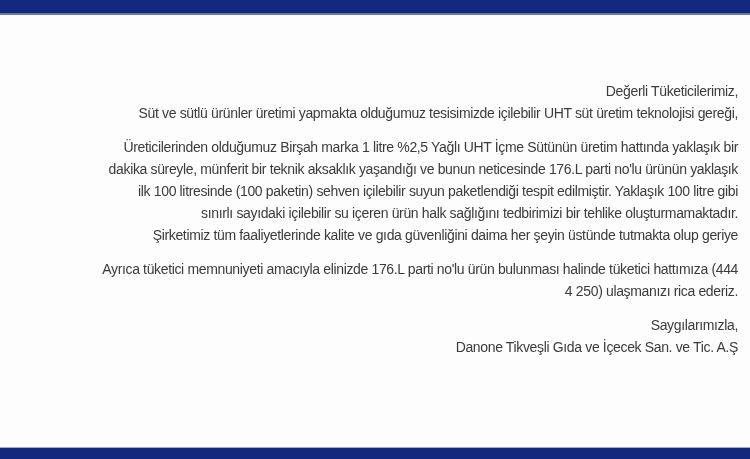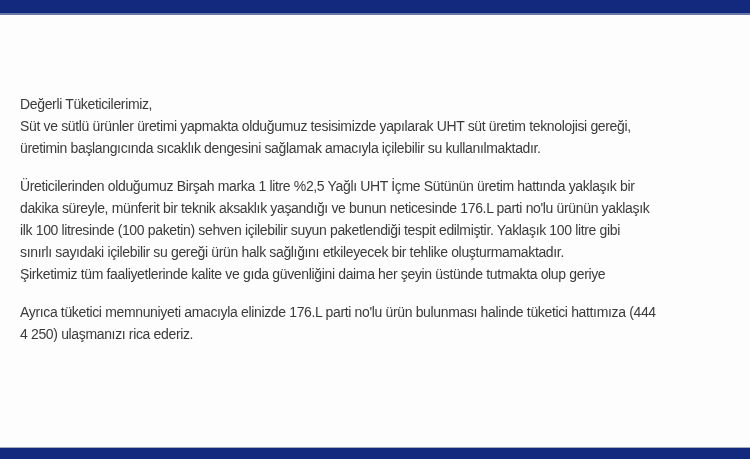--- a/index.html
+++ b/index.html
@@ -39,48 +39,52 @@
     right: 0;
     bottom: 12px;
     padding: 62px 12px 0 20px;
     color: #3b3b3b;
     font-size: 14px;
     line-height: 22px;
     letter-spacing: -0.35px;
     overflow: hidden;
   }
   .para {
-    margin: 16px 0 12px 0;
+    margin: 3px 0 12px 0;
+    text-align: right;
   }
   .line {
     white-space: nowrap;
   }
 </style>
 </head>
 <body>
 
 <div class="accent-bar top"></div>
 
 <div class="content">
 
   <div class="para">
     <div class="line">Değerli Tüketicilerimiz,</div>
-    <div class="line">Süt ve sütlü ürünler üretimi yapmakta olduğumuz tesisimizde yapılarak UHT süt üretim teknolojisi gereği,</div>
-    <div class="line">üretimin başlangıcında sıcaklık dengesini sağlamak amacıyla içilebilir su kullanılmaktadır.</div>
+    <div class="line">Süt ve sütlü ürünler üretimi yapmakta olduğumuz tesisimizde içilebilir UHT süt üretim teknolojisi gereği,</div>
   </div>
 
   <div class="para">
     <div class="line">Üreticilerinden olduğumuz Birşah marka 1 litre %2,5 Yağlı UHT İçme Sütünün üretim hattında yaklaşık bir</div>
     <div class="line">dakika süreyle, münferit bir teknik aksaklık yaşandığı ve bunun neticesinde 176.L parti no'lu ürünün yaklaşık</div>
     <div class="line">ilk 100 litresinde (100 paketin) sehven içilebilir suyun paketlendiği tespit edilmiştir. Yaklaşık 100 litre gibi</div>
-    <div class="line">sınırlı sayıdaki içilebilir su gereği ürün halk sağlığını etkileyecek bir tehlike oluşturmamaktadır.</div>
+    <div class="line">sınırlı sayıdaki içilebilir su içeren ürün halk sağlığını tedbirimizi bir tehlike oluşturmamaktadır.</div>
     <div class="line">Şirketimiz tüm faaliyetlerinde kalite ve gıda güvenliğini daima her şeyin üstünde tutmakta olup geriye</div>
   </div>
 
   <div class="para">
     <div class="line">Ayrıca tüketici memnuniyeti amacıyla elinizde 176.L parti no'lu ürün bulunması halinde tüketici hattımıza (444</div>
     <div class="line">4 250) ulaşmanızı rica ederiz.</div>
   </div>
 
+  <div class="para">
+    <div class="line">Saygılarımızla,</div>
+    <div class="line">Danone Tikveşli Gıda ve İçecek San. ve Tic. A.Ş</div>
+  </div>
 
 </div>
 
 <div class="accent-bar bottom"></div>
 
 </body></html>

